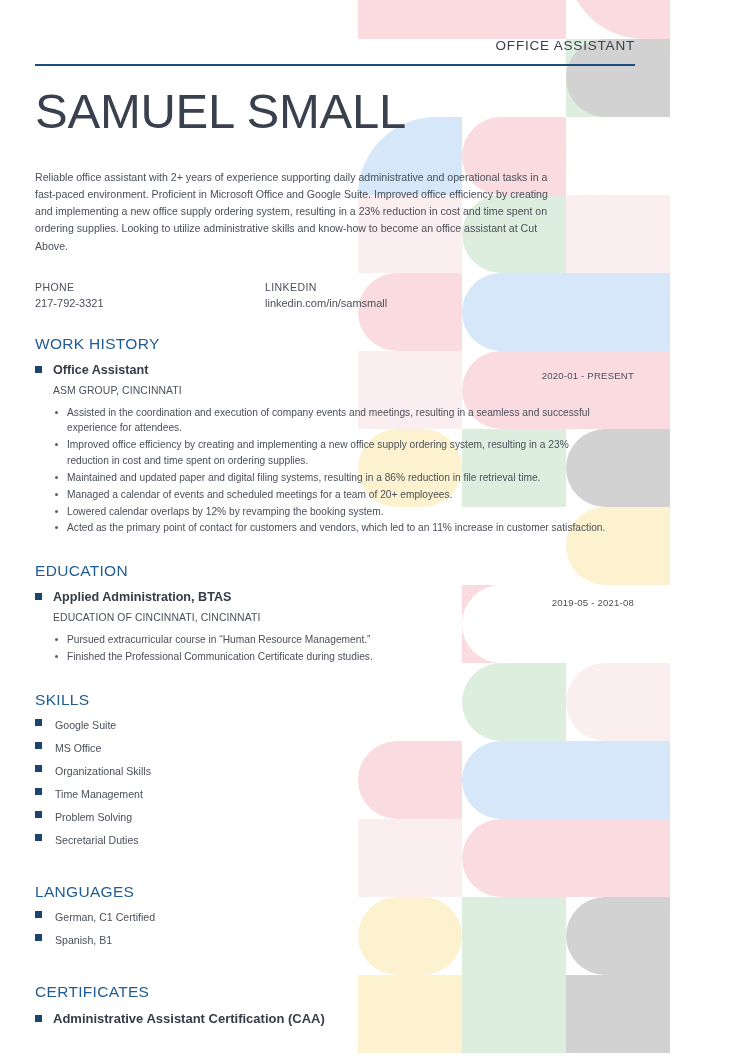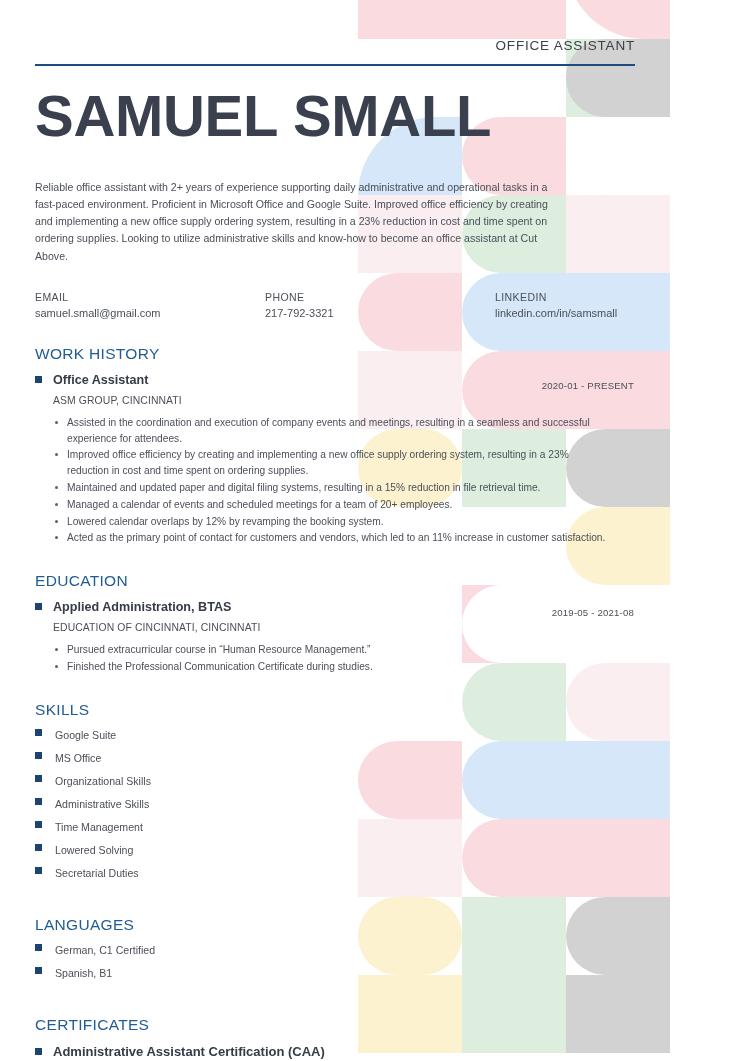--- a/index.html
+++ b/index.html
@@ -60,22 +60,22 @@
     color: #3b4049;
   }
   .rule {
     height: 2px;
     background: #1b4d7e;
     margin-top: 10px;
     margin-bottom: 14px;
   }
 
   .fullname {
-    font-size: 58px;
-    font-weight: bold;
+    font-size: 49px;
+    font-weight: normal;
     letter-spacing: -0.005em;
     color: #3a404d;
     line-height: 1.12;
     margin: 0 0 0 0;
     padding-top: 4px;
   }
 
   .summary {
     margin-top: 30px;
     font-size: 10.6px;
@@ -273,24 +273,20 @@
       <span class="role-title">OFFICE ASSISTANT</span>
     </div>
     <div class="rule"></div>
 
     <h1 class="fullname">SAMUEL SMALL</h1>
 
     <p class="summary">Reliable office assistant with 2+ years of experience supporting daily administrative and operational tasks in a fast-paced environment. Proficient in Microsoft Office and Google Suite. Improved office efficiency by creating and implementing a new office supply ordering system, resulting in a 23% reduction in cost and time spent on ordering supplies. Looking to utilize administrative skills and know-how to become an office assistant at Cut Above.</p>
 
     <div class="contact-row">
       <div class="contact-col">
-        <div class="contact-label">EMAIL</div>
-        <div class="contact-value">samuel.small@gmail.com</div>
-      </div>
-      <div class="contact-col">
         <div class="contact-label">PHONE</div>
         <div class="contact-value">217-792-3321</div>
       </div>
       <div class="contact-col c3">
         <div class="contact-label">LINKEDIN</div>
         <div class="contact-value">linkedin.com/in/samsmall</div>
       </div>
     </div>
 
     <div class="section">
@@ -299,21 +295,21 @@
       <div class="entry">
         <div class="entry-head">
           <span class="sq"></span>
           <span class="entry-title">Office Assistant</span>
         </div>
         <div class="entry-dates">2020-01  - PRESENT</div>
         <div class="entry-sub">ASM GROUP, CINCINNATI</div>
         <ul class="bullets">
           <li>Assisted in the coordination and execution of company events and meetings, resulting in a seamless and successful experience for attendees.</li>
           <li>Improved office efficiency by creating and implementing a new office supply ordering system, resulting in a 23% reduction in cost and time spent on ordering supplies.</li>
-          <li>Maintained and updated paper and digital filing systems, resulting in a 15% reduction in file retrieval time.</li>
+          <li>Maintained and updated paper and digital filing systems, resulting in a 86% reduction in file retrieval time.</li>
           <li>Managed a calendar of events and scheduled meetings for a team of 20+ employees.</li>
           <li>Lowered calendar overlaps by 12% by revamping the booking system.</li>
           <li>Acted as the primary point of contact for customers and vendors, which led to an 11% increase in customer satisfaction.</li>
         </ul>
       </div>
     </div>
 
     <div class="section">
       <div class="section-title">EDUCATION</div>
 
@@ -341,29 +337,25 @@
         <li>
             <span class="sq"></span>
             <span>MS Office</span>
           </li>
         <li>
             <span class="sq"></span>
             <span>Organizational Skills</span>
           </li>
         <li>
             <span class="sq"></span>
-            <span>Administrative Skills</span>
-          </li>
-        <li>
-            <span class="sq"></span>
             <span>Time Management</span>
           </li>
         <li>
             <span class="sq"></span>
-            <span>Lowered Solving</span>
+            <span>Problem Solving</span>
           </li>
         <li>
             <span class="sq"></span>
             <span>Secretarial Duties</span>
           </li>
       </ul>
     </div>
 
     <div class="section">
       <div class="section-title">LANGUAGES</div>

